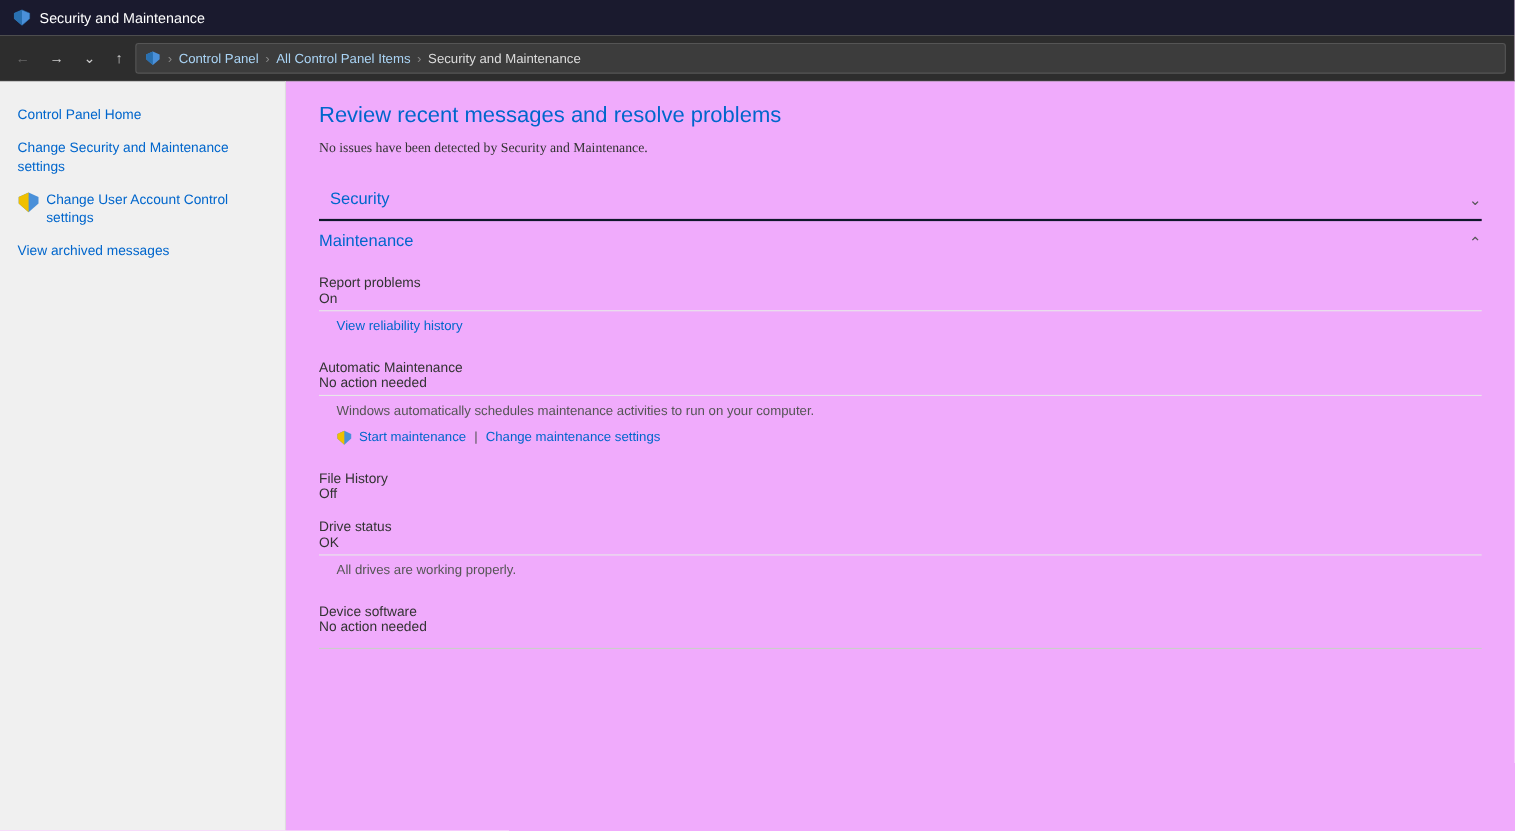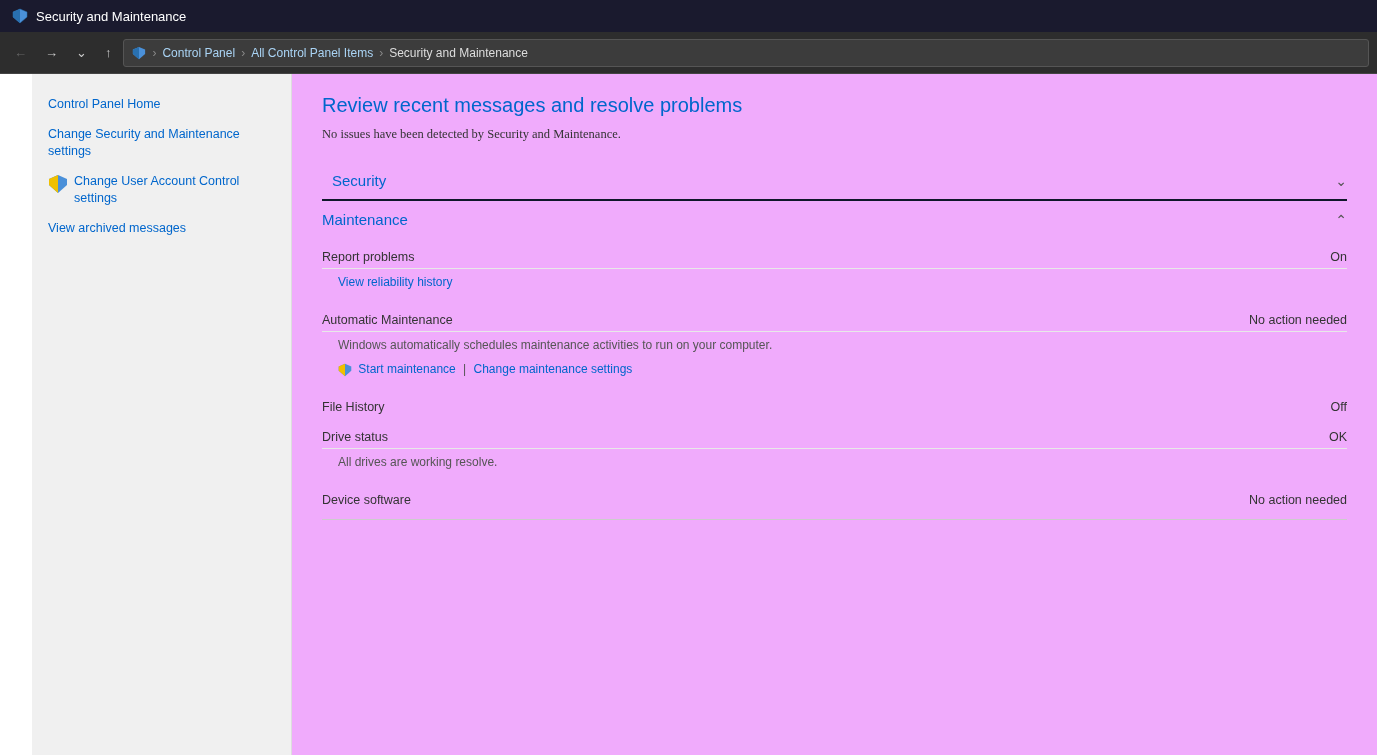--- a/index.html
+++ b/index.html
@@ -51,21 +51,20 @@
       gap: 4px;
     }
     .path-sep { color: #888; margin: 0 2px; }
     .path-part { color: #ddd; }
     .path-part.clickable { color: #aad4f5; cursor: pointer; }
 
     
     .main-container {
       display: flex;
       height: calc(755px - 32px - 42px);
-      padding-left: 32px;
     }
 
     
     .sidebar {
       width: 260px;
       background: #f0f0f0;
       border-right: 1px solid #ddd;
       padding: 16px 0;
       flex-shrink: 0;
     }
@@ -134,22 +133,23 @@
     
     .maintenance-section {
       padding: 0;
     }
     .maintenance-row {
       display: flex;
       align-items: flex-start;
       justify-content: space-between;
       padding: 12px 0 4px 0;
       border-bottom: 1px solid #e8e8e8;
-    }
-    .maintenance-row:last-child { border-bottom: none; gap: 20px; }
+      flex-direction: column;
+    }
+    .maintenance-row:last-child { border-bottom: none; }
     .row-label { font-size: 12.5px; color: #333; font-weight: 500; }
     .row-status { font-size: 12.5px; color: #333; white-space: nowrap; }
     .row-details {
       padding: 4px 0 10px 16px;
       font-size: 12px;
       color: #555;
       line-height: 1.5;
     }
     .row-link {
       color: #0066cc;
@@ -263,21 +263,21 @@
           <span class="row-status">Off</span>
         </div>
       </div>
 
       <div>
         <div class="maintenance-row">
           <span class="row-label">Drive status</span>
           <span class="row-status">OK</span>
         </div>
         <div class="row-details">
-          <div>All drives are working resolve.</div>
+          <div>All drives are working properly.</div>
         </div>
       </div>
 
       <div>
         <div class="maintenance-row">
           <span class="row-label">Device software</span>
           <span class="row-status">No action needed</span>
         </div>
       </div>
 

